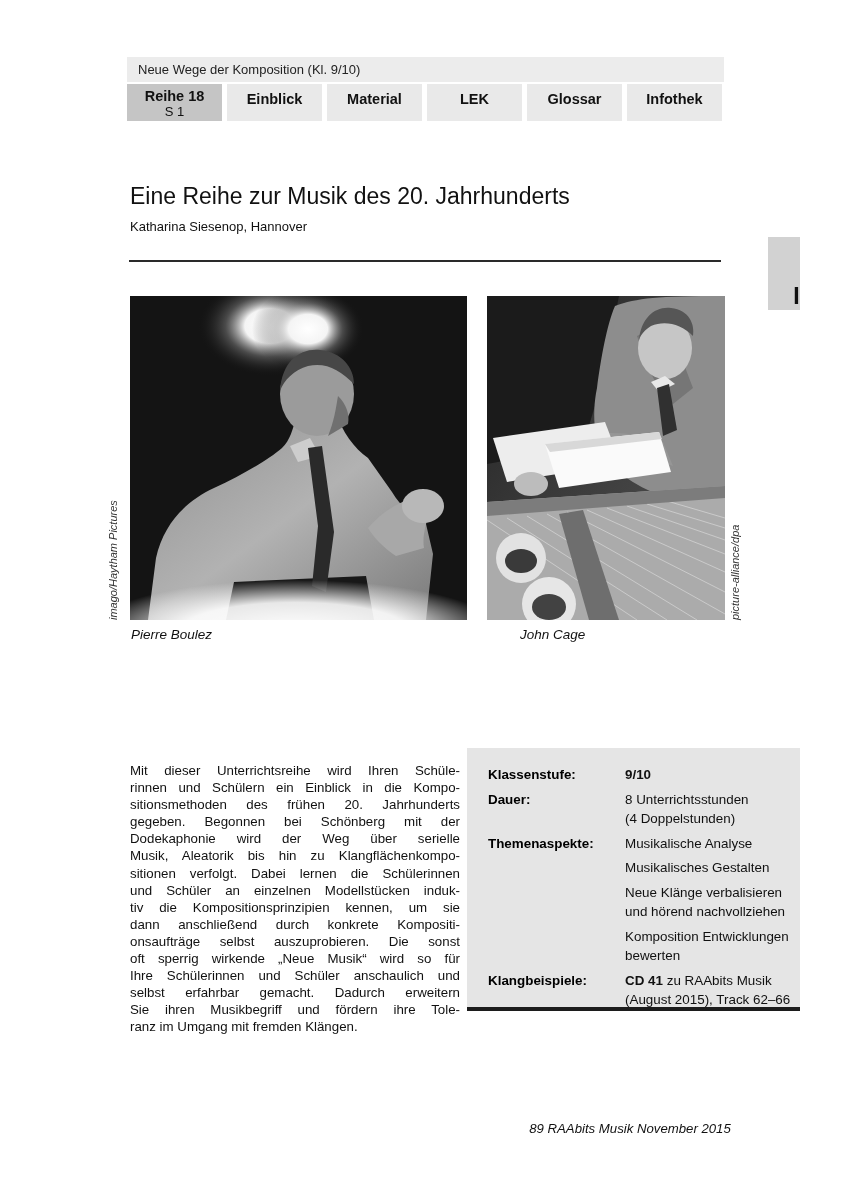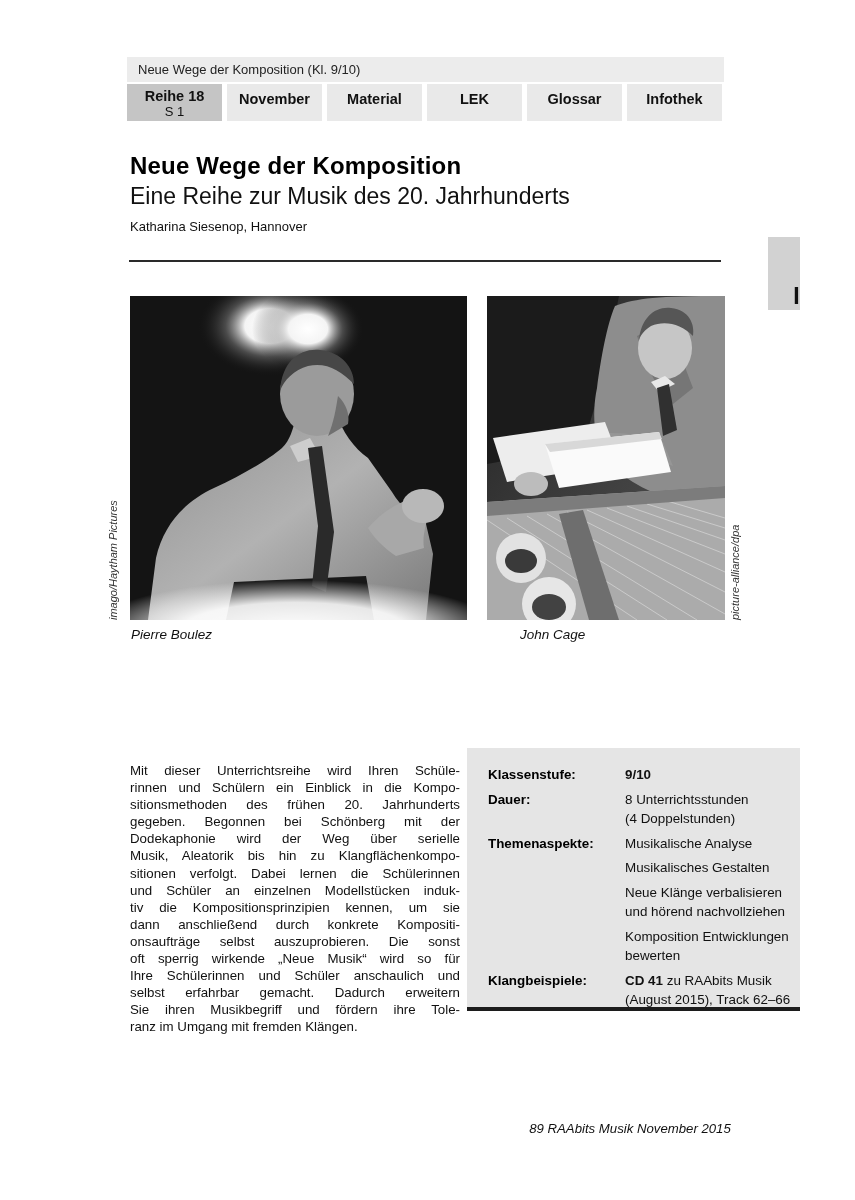--- a/index.html
+++ b/index.html
@@ -122,27 +122,26 @@
 <div class="page">
 
   <div class="kopfbar">
     <span>Neue Wege der Komposition (Kl. 9/10)</span>
   </div>
 
   <div class="tab reihe">
     <div>Reihe 18</div>
     <div class="sub">S 1</div>
   </div>
-  <div class="tab t1">November</div>
+  <div class="tab t1">Einblick</div>
   <div class="tab t2">Material</div>
   <div class="tab t3">LEK</div>
   <div class="tab t4">Glossar</div>
   <div class="tab t5">Infothek</div>
 
-  <div class="title">Neue Wege der Komposition</div>
   <div class="subtitle">Eine Reihe zur Musik des 20. Jahrhunderts</div>
   <div class="author">Katharina Siesenop, Hannover</div>
   <div class="rule"></div>
 
   <div class="badge">
     <span>I/B</span>
   </div>
 
   <div class="photo left">
     <svg width="337" height="324" viewBox="0 0 337 324">

